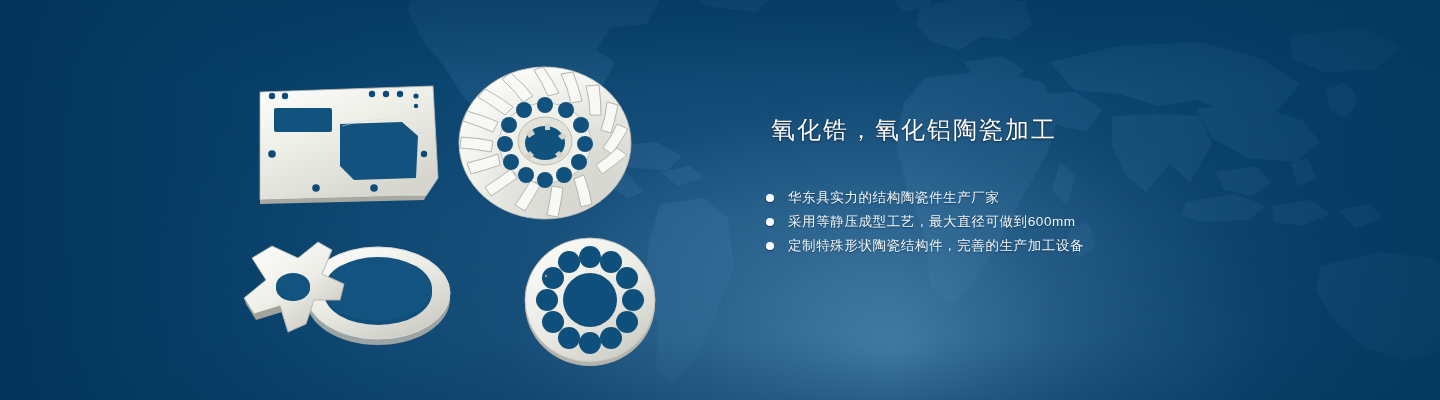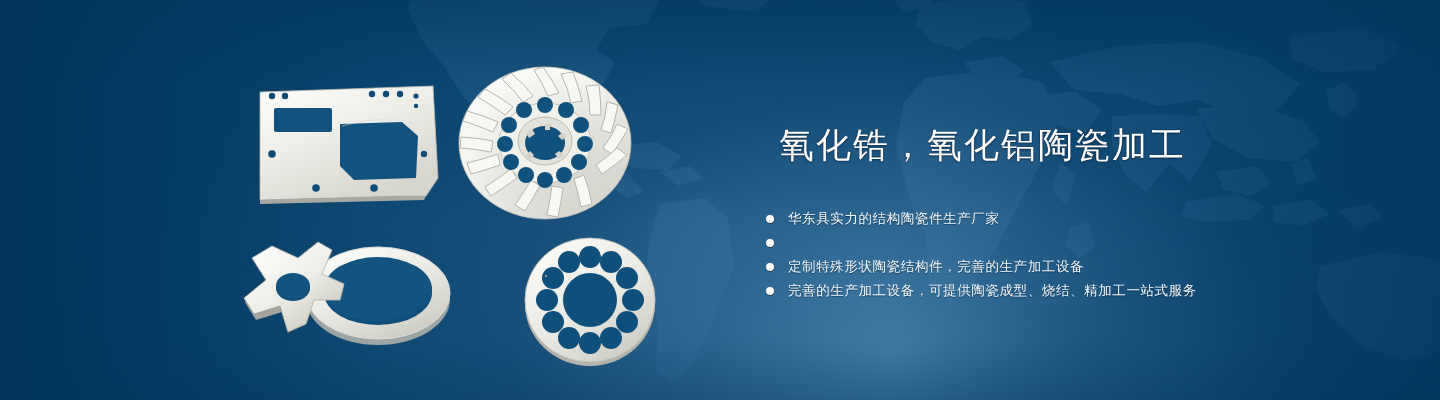--- a/index.html
+++ b/index.html
@@ -54,25 +54,25 @@
   .worldmap path { fill: #3d7aa8; }
 
   
   .copy {
     position: absolute;
     left: 763px;
     top: 108px;
     width: 620px;
   }
   .headline {
-    font-size: 35px;
+    font-size: 24px;
     font-weight: normal;
     letter-spacing: 2px;
     color: #ffffff;
-    margin: 16px;
+    margin: 8px;
     line-height: 1.2;
     text-shadow: 0 1px 2px rgba(0,25,50,0.55), 0 0 1px rgba(0,20,45,0.9);
   }
   .bullets {
     list-style: none;
     margin: 46px 0 0 3px;
     padding: 0;
   }
   .bullet {
     display: flex;
@@ -311,25 +311,22 @@
   <div class="copy">
     <h1 class="headline">氧化锆，氧化铝陶瓷加工</h1>
 
     <ul class="bullets">
       <li class="bullet">
         <span class="dot"></span>
         <span class="bullet-text">华东具实力的结构陶瓷件生产厂家</span>
       </li>
       <li class="bullet">
         <span class="dot"></span>
+        <span class="bullet-text">采用等静压成型工艺，最大直径可做到600mm</span>
       </li>
       <li class="bullet">
         <span class="dot"></span>
         <span class="bullet-text">定制特殊形状陶瓷结构件，完善的生产加工设备</span>
       </li>
-      <li class="bullet">
-        <span class="dot"></span>
-        <span class="bullet-text">完善的生产加工设备，可提供陶瓷成型、烧结、精加工一站式服务</span>
-      </li>
     </ul>
   </div>
 
 </div>
 
 </body></html>

